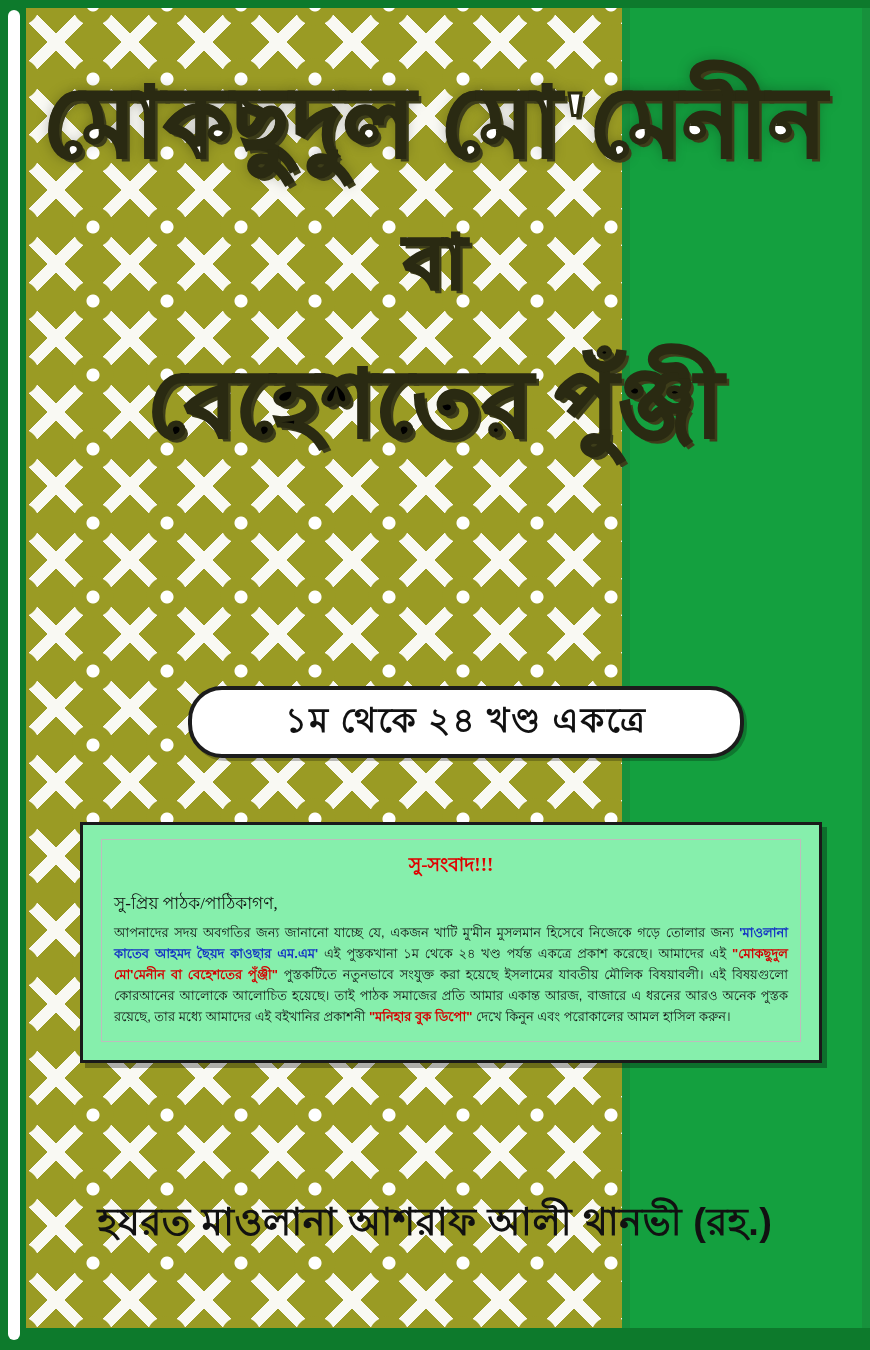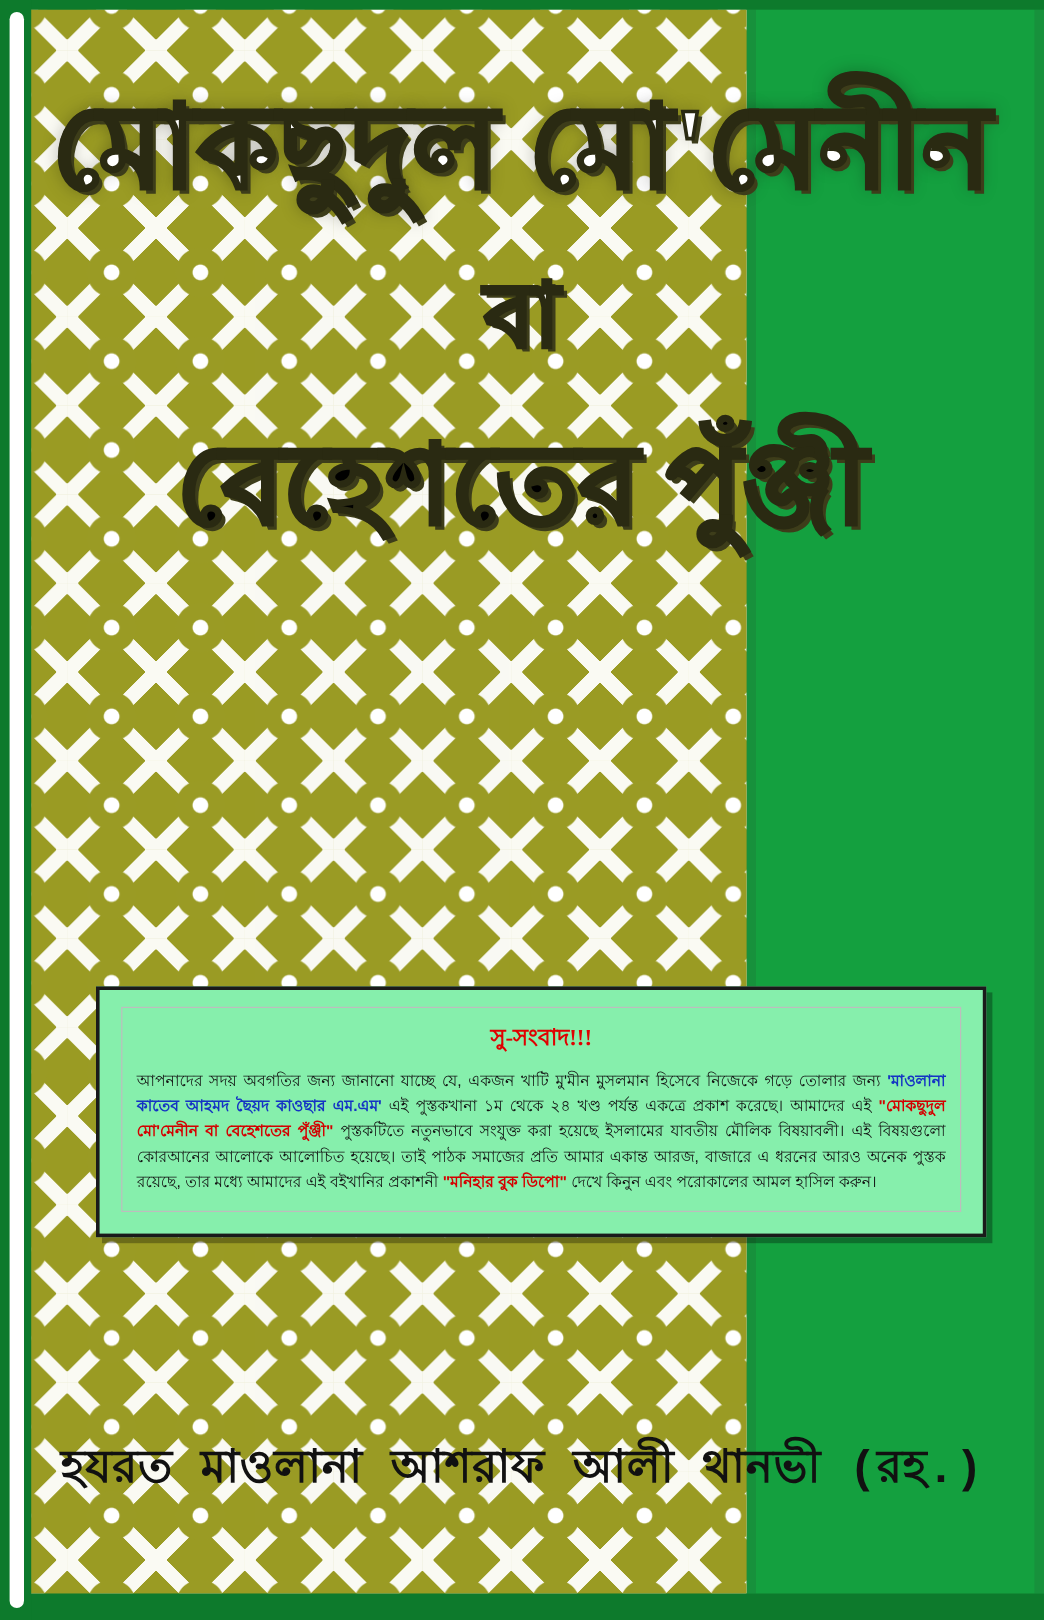--- a/index.html
+++ b/index.html
@@ -217,21 +217,21 @@
 
   
   .author {
     position: absolute;
     left: 0; right: 0;
     top: 1192px;
     text-align: center;
     z-index: 6;
   }
   .author span {
-    font-family: Liberation Mono, monospace;
+    font-family: Liberation Sans, sans-serif;
     font-size: 38px;
     font-weight: bold;
     color: #111111;
     letter-spacing: 0.5px;
   }
 </style>
 </head>
 <body>
 
 <div class="page">
@@ -253,24 +253,28 @@
   <div class="edge-left">
     <div class="edge-left-inner"></div>
   </div>
 
   <div class="title-wrap">
     <div class="title-main">মোকছুদুল মো'মেনীন</div>
     <div class="title-or">বা</div>
     <div class="title-sub">বেহেশতের পুঁঞ্জী</div>
   </div>
 
+  <div class="volume-badge">
+    <span>১ম থেকে ২৪ খণ্ড একত্রে</span>
+  </div>
 
   <div class="notice">
     <div class="notice-inner">
       <div class="notice-title">সু-সংবাদ!!!</div>
+      <div class="notice-salutation">সু-প্রিয় পাঠক/পাঠিকাগণ,</div>
       <div class="notice-body">
         <span>আপনাদের সদয় অবগতির জন্য জানানো যাচ্ছে যে, একজন খাটি মু'মীন মুসলমান হিসেবে নিজেকে গড়ে তোলার জন্য </span><span class="hl-blue">'মাওলানা কাতেব আহমদ ছৈয়দ কাওছার এম.এম'</span><span> এই পুস্তকখানা ১ম থেকে ২৪ খণ্ড পর্যন্ত একত্রে প্রকাশ করেছে। আমাদের এই </span><span class="hl-red">"মোকছুদুল মো'মেনীন বা বেহেশতের পুঁঞ্জী"</span><span> পুস্তকটিতে নতুনভাবে সংযুক্ত করা হয়েছে ইসলামের যাবতীয় মৌলিক বিষয়াবলী। এই বিষয়গুলো কোরআনের আলোকে আলোচিত হয়েছে। তাই পাঠক সমাজের প্রতি আমার একান্ত আরজ, বাজারে এ ধরনের আরও অনেক পুস্তক রয়েছে, তার মধ্যে আমাদের এই বইখানির প্রকাশনী </span><span class="hl-red">"মনিহার বুক ডিপো"</span><span> দেখে কিনুন এবং পরোকালের আমল হাসিল করুন।</span>
       </div>
     </div>
   </div>
 
   <div class="author">
     <span>হযরত মাওলানা আশরাফ আলী থানভী (রহ.)</span>
   </div>
 

